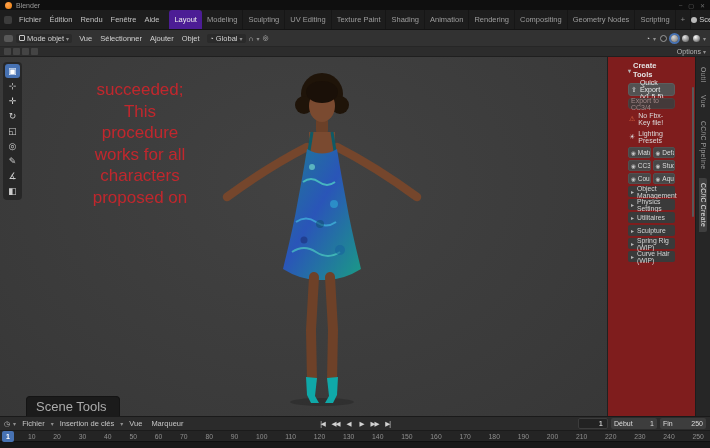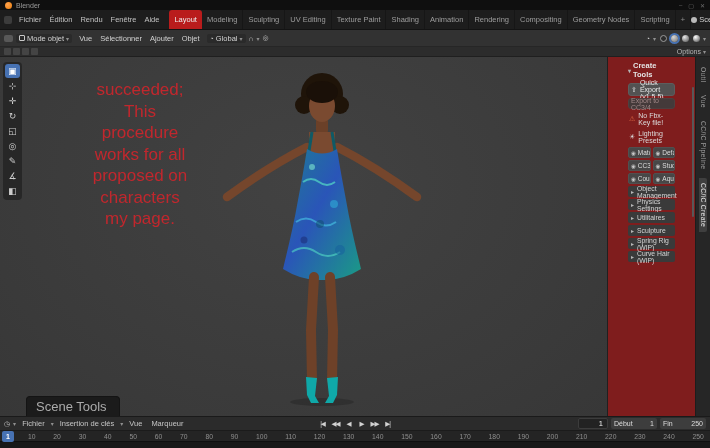--- a/index.html
+++ b/index.html
@@ -14,21 +14,21 @@
   .win-controls span{cursor:default}
 
   
   .menubar{height:20px;background:#1d1d1d;display:flex;align-items:stretch;padding:0 4px;font-size:7.5px;color:#c0c0c0;border-bottom:1px solid #131313;white-space:nowrap;flex:none}
   .mb-left{display:flex;align-items:center;gap:1px}
   .editor-sq{width:8px;height:8px;background:#3c3c3c;border-radius:2px;margin-right:2px;flex:none}
   .menus{display:flex;align-items:center}
   .menu-item{padding:1px 4px;border-radius:2px;cursor:default}
   .workspaces{display:flex;align-items:stretch;margin-left:6px}
   .ws-tab{display:flex;align-items:center;padding:0 5px;color:#9d9d9d;border-right:1px solid #161616;font-size:7.5px}
-  .ws-tab.active{background:#b91c1c;color:#ececec;border-radius:3px 3px 0 0;border-right:none}
+  .ws-tab.active{background:#4c1d95;color:#ececec;border-radius:3px 3px 0 0;border-right:none}
   .ws-tab.add{color:#8a8a8a;font-size:8px}
   .scene-widget{margin-left:auto;display:flex;align-items:center;gap:2px;font-size:7.5px;color:#cfcfcf}
   .scene-icon{width:6px;height:6px;border-radius:50%;background:#b9b9b9;flex:none}
   .dd{font-size:6px;color:#8f8f8f}
 
   
   .vp-header{height:11px;background:#323232;display:flex;align-items:center;gap:3px;padding:8px 4px;font-size:7.5px;color:#d2d2d2;border-bottom:1px solid #262626;white-space:nowrap;flex:none}
   .hdr-editor-icon{width:9px;height:7px;background:#585858;border-radius:2px;flex:none}
   .dd-box{display:flex;align-items:center;gap:2px;background:#2a2a2a;border-radius:2px;padding:0 3px;height:9px}
   .mode-icon{width:6px;height:6px;border:1px solid #c9c9c9;border-radius:1px}
@@ -219,23 +219,22 @@
           <span>◧</span>
         </div>
         </div>
 
       <div class="overlay-text">
 
           <div>succeeded;</div>
           <div>This</div>
           <div>procedure</div>
           <div>works for all</div>
+          <div>characters</div>
           <div>proposed on</div>
-          <div>characters</div>
-          <div>my page.</div>
         </div>
 
       <div>
         <svg viewBox="0 0 230 335" style="position:absolute;left:208px;top:15px;width:230px;height:335px">
           <defs>
             <linearGradient id="dressGrad" x1="0" y1="0" x2="1" y2="1">
               <stop offset="0" stop-color="#1d7d93"></stop>
               <stop offset="0.45" stop-color="#2a55b8"></stop>
               <stop offset="1" stop-color="#1a9b85"></stop>
             </linearGradient>

